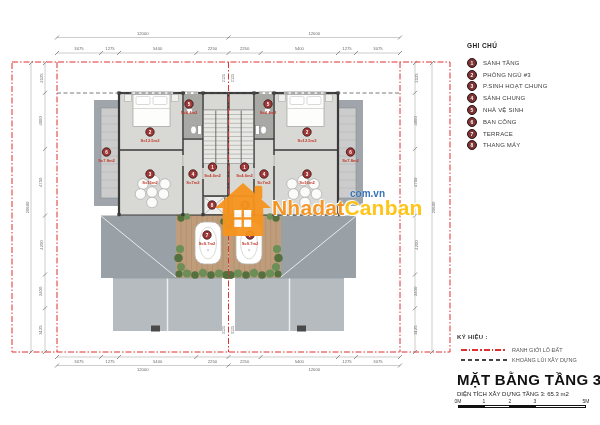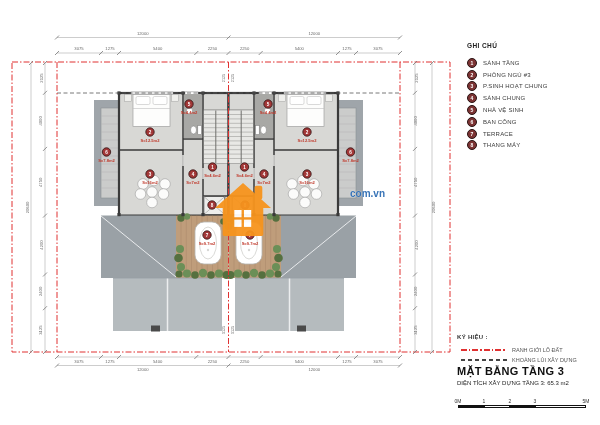--- a/index.html
+++ b/index.html
@@ -24,21 +24,21 @@
               color:#fff;font-size:5px;font-weight:bold;text-align:center;line-height:8px;flex:0 0 auto;}
   .legend-label{font-size:6px;color:#3a3a3a;margin-left:6px;letter-spacing:.2px;white-space:nowrap;}
 
   .titleblock{position:absolute;left:457px;top:334px;width:138px;z-index:4;}
   .tb-symhead{font-size:6px;font-weight:bold;color:#333;letter-spacing:.3px;margin-bottom:5px;}
   .tb-symrow{display:flex;align-items:center;height:10px;}
   .tb-line{width:46px;height:2px;flex:0 0 auto;margin-left:4px;}
   .tb-line-red{background:repeating-linear-gradient(90deg,#e03131 0 6px,transparent 6px 8px,#e03131 8px 9.5px,transparent 9.5px 11.5px);}
   .tb-line-black{height:1.5px;background:repeating-linear-gradient(90deg,#444 0 4px,transparent 4px 7px);}
   .tb-symlabel{font-size:5.5px;color:#555;margin-left:5px;white-space:nowrap;}
-  .tb-title{font-size:11px;font-weight:bold;color:#101010;letter-spacing:.3px;white-space:nowrap;}
+  .tb-title{font-size:15px;font-weight:bold;color:#101010;letter-spacing:.3px;margin-top:6px;white-space:nowrap;}
   .tb-subtitle{font-size:6px;color:#222;margin-top:3px;white-space:nowrap;}
 
   .scalebar{position:absolute;left:458px;top:398px;width:132px;height:14px;z-index:4;}
   .sb-seg{position:absolute;top:7px;height:3px;}
   .sb-black{background:#111;}
   .sb-white{background:#fff;border:0.8px solid #111;box-sizing:border-box;}
   .sb-label{position:absolute;top:0;font-size:5px;color:#333;transform:translateX(-50%);white-space:nowrap;}
 </style>
 </head>
 <body>
@@ -322,20 +322,21 @@
   
   <div class="watermark">
     <svg class="wm-icon" width="58" height="56" viewBox="0 0 60 58">
       <rect x="42" y="4" width="8" height="14" rx="2" fill="#f7941d"></rect>
       <path d="M30 1 L59 27 L51 27 L51 54 Q51 56 48 56 L12 56 Q9 56 9 54 L9 27 L1 27 Z" fill="#f7941d"></path>
       <rect x="21" y="29" width="7.5" height="7.5" fill="#fff"></rect>
       <rect x="31" y="29" width="7.5" height="7.5" fill="#fff"></rect>
       <rect x="21" y="39" width="7.5" height="7.5" fill="#fff"></rect>
       <rect x="31" y="39" width="7.5" height="7.5" fill="#fff"></rect>
     </svg>
+    <div class="wm-text"><span class="wm-orange">Nhadat</span><span class="wm-yellow">Canban</span></div>
     <div class="wm-domain">com.vn</div>
   </div>
 
   
   <div class="legend">
     <div class="legend-title">GHI CHÚ</div>
     <div id="legendItems">
         <div class="legend-item">
           <span class="legend-num">1</span>
           <span class="legend-label">SẢNH TẦNG</span>

